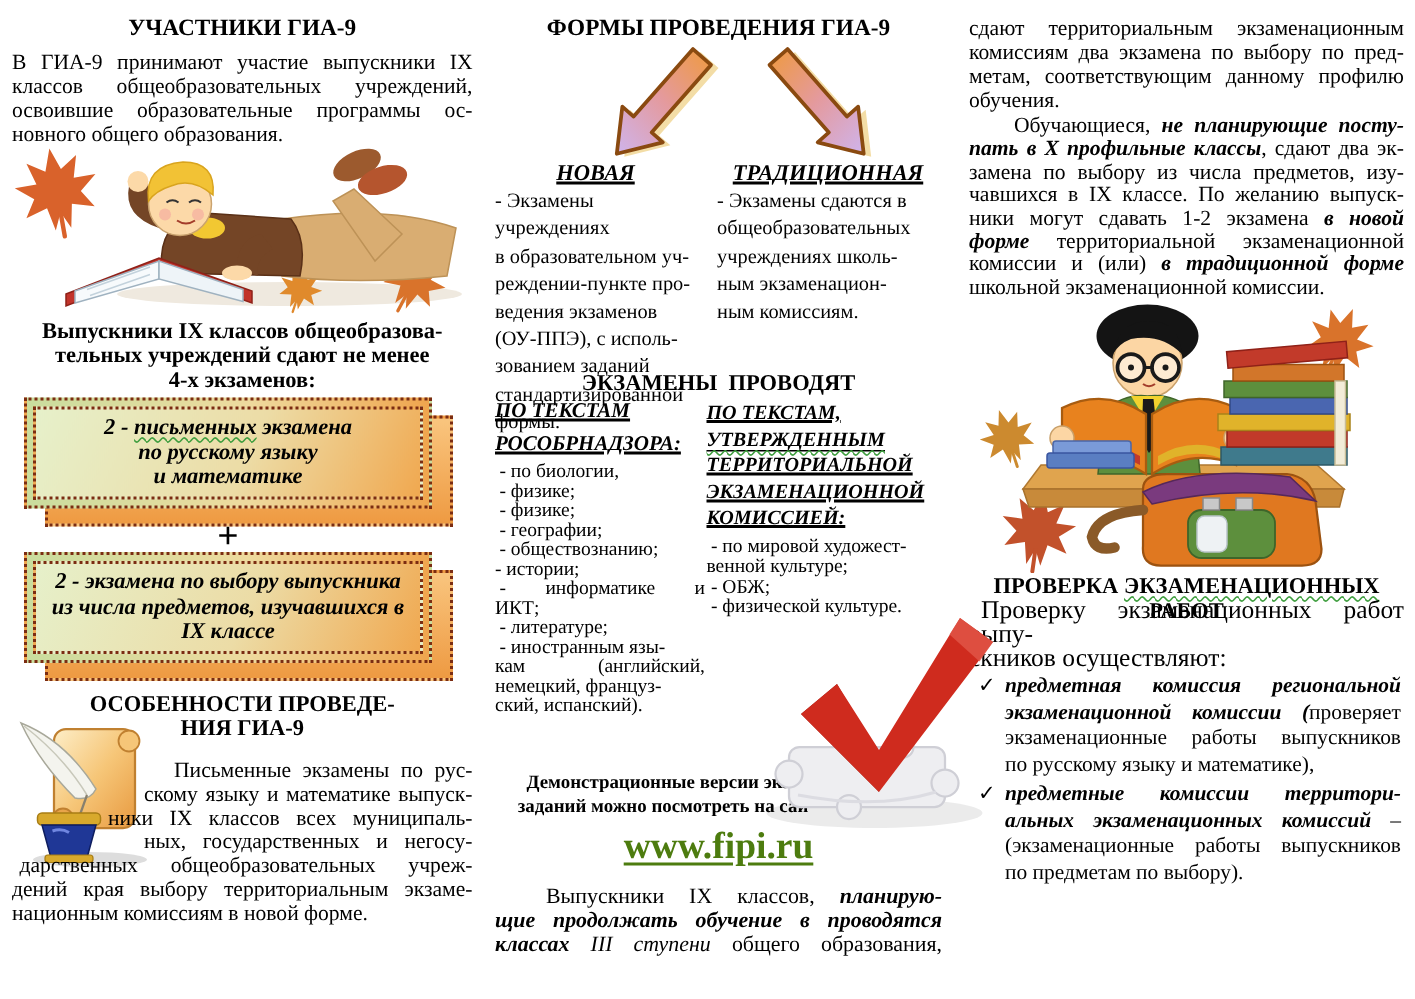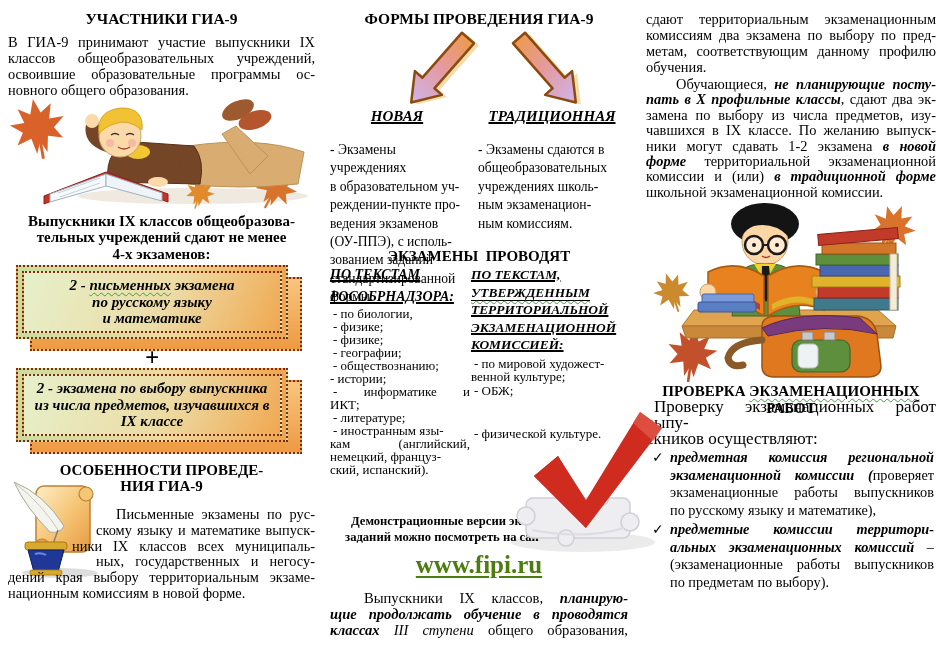--- a/index.html
+++ b/index.html
@@ -48,21 +48,21 @@
   .c1-h3{top:462px;font-size:15px;line-height:16px;font-weight:bold;}
   .c1-scroll{position:absolute;left:0;top:480px;width:94px;height:100px;}
   .c1-p2{top:507px;font-size:14.4px;line-height:15.8px;}
 
   
   .c2-title{top:10px;}
   .arrowL{position:absolute;left:56px;top:30px;width:95px;height:80px;}
   .arrowR{position:absolute;left:176px;top:30px;width:95px;height:80px;}
   .fnew{position:absolute;left:0;top:108px;width:134px;}
   .ftrad{position:absolute;left:148px;top:108px;width:148px;}
-  .fhead{font-size:15px;font-weight:bold;font-style:italic;text-decoration:underline;text-decoration-thickness:1.5px;text-align:center;margin-bottom:16px;}
+  .fhead{font-size:15px;font-weight:bold;font-style:italic;text-decoration:underline;text-decoration-thickness:1.5px;text-align:center;margin-bottom:0;}
   .fbody{font-size:13.6px;line-height:18.4px;}
   .c2-h2{top:248px;font-size:15px;font-weight:bold;text-align:center;}
   .llist{position:absolute;left:0;top:266px;width:140px;}
   .lhdr{font-size:14px;line-height:17px;}
   .litems{font-size:13px;line-height:12.9px;margin-top:3px;}
   .rlist{position:absolute;left:141px;top:266px;width:157px;}
   .rhdr{font-size:13.4px;line-height:17.6px;}
   .ritems{font-size:13px;line-height:13.4px;margin-top:3px;}
   .checkpuzzle{position:absolute;left:158px;top:400px;width:190px;height:162px;z-index:5;}
   .demo{top:514px;left:0;width:224px;font-size:12.6px;font-weight:bold;line-height:15.5px;position:absolute;}
@@ -204,20 +204,21 @@
       <rect x="22" y="90" width="32" height="5" rx="2" fill="#d8a92c" stroke="#a87d14" stroke-width="0.8"></rect>
       <path d="M27,74 Q33,72 38,75" stroke="#6f86e0" stroke-width="2" fill="none"></path>
     </svg>
   </div>
 
   <div class="blk c1-p2 just">
       <div class="ln" style="text-indent: 20px; margin-left: 88px;"><span>Письменные экзамены по рус-</span></div>
       <div class="ln" style="margin-left: 88px;"><span>скому языку и математике выпуск-</span></div>
       <div class="ln" style="margin-left: 64px;"><span>ники IX классов всех муниципаль-</span></div>
       <div class="ln" style="margin-left: 88px;"><span>ных, государственных и негосу-</span></div>
+      <div class="ln" style="margin-left: 5px;"><span>дарственных общеобразовательных учреж-</span></div>
       <div class="ln"><span>дений края выбору территориальным экзаме-</span></div>
       <div class="ln last"><span>национным комиссиям в новой форме.</span></div>
     </div>
 </div>
 
 <div class="col" id="col2">
   <div class="blk c2-title h1">ФОРМЫ ПРОВЕДЕНИЯ ГИА-9</div>
 
   <div class="arrowL">
     <svg viewBox="0 0 95 80" width="95" height="80">
@@ -284,21 +285,21 @@
         <div class="ln"><span class="bi u">ПО ТЕКСТАМ,</span></div>
         <div class="ln"><span class="bi u2">УТВЕРЖДЕННЫМ</span></div>
         <div class="ln"><span class="bi u">ТЕРРИТОРИАЛЬНОЙ</span></div>
         <div class="ln"><span class="bi u">ЭКЗАМЕНАЦИОННОЙ</span></div>
         <div class="ln"><span class="bi u">КОМИССИЕЙ:</span></div>
       </div>
     <div class="ritems lft">
         <div class="ln" style="text-indent: 3px;"><span>- по мировой художест-</span></div>
         <div class="ln"><span>венной культуре;</span></div>
         <div class="ln" style="text-indent: 3px;"><span>- ОБЖ;</span></div>
-        <div class="ln" style="text-indent: 3px; margin-top: 30px;"><span>- физической культуре.</span></div>
+        <div class="ln" style="text-indent: 3px;"><span>- физической культуре.</span></div>
       </div>
   </div>
 
   <div class="demo ctr">
       <div class="ln"><span>Демонстрационные версии экза</span></div>
       <div class="ln"><span>заданий можно посмотреть на сай</span></div>
     </div>
 
   <div class="checkpuzzle">
     <svg viewBox="0 0 190 162" width="190" height="162">

